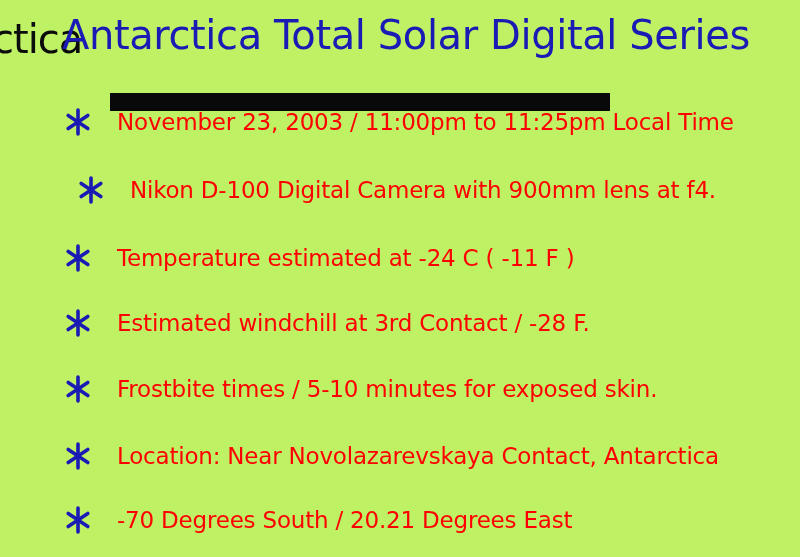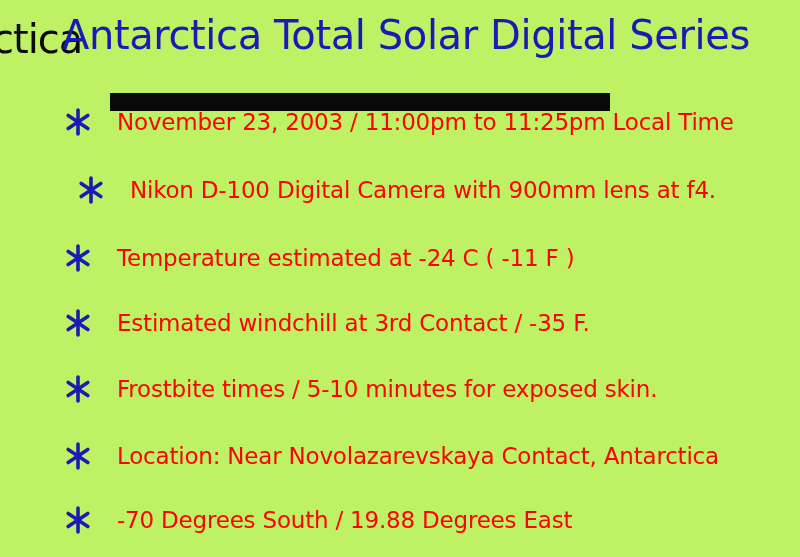--- a/index.html
+++ b/index.html
@@ -157,21 +157,21 @@
     <div class="bullet-row" style="top:303px;">
       <span class="bullet-marker">
         <svg viewBox="0 0 28 40" xmlns="http://www.w3.org/2000/svg" aria-hidden="true">
           <g stroke="#1a1ab4" stroke-width="3.6" stroke-linecap="round">
             <line x1="14" y1="8" x2="14" y2="32"></line>
             <line x1="4.2" y1="13.5" x2="23.8" y2="26.5"></line>
             <line x1="23.8" y1="13.5" x2="4.2" y2="26.5"></line>
           </g>
         </svg>
       </span>
-      <span class="bullet-text">Estimated windchill at 3rd Contact / -35 F.</span>
+      <span class="bullet-text">Estimated windchill at 3rd Contact / -28 F.</span>
     </div>
 
     <div class="bullet-row" style="top:369px;">
       <span class="bullet-marker">
         <svg viewBox="0 0 28 40" xmlns="http://www.w3.org/2000/svg" aria-hidden="true">
           <g stroke="#1a1ab4" stroke-width="3.6" stroke-linecap="round">
             <line x1="14" y1="8" x2="14" y2="32"></line>
             <line x1="4.2" y1="13.5" x2="23.8" y2="26.5"></line>
             <line x1="23.8" y1="13.5" x2="4.2" y2="26.5"></line>
           </g>
@@ -196,17 +196,17 @@
     <div class="bullet-row" style="top:500px;">
       <span class="bullet-marker">
         <svg viewBox="0 0 28 40" xmlns="http://www.w3.org/2000/svg" aria-hidden="true">
           <g stroke="#1a1ab4" stroke-width="3.6" stroke-linecap="round">
             <line x1="14" y1="8" x2="14" y2="32"></line>
             <line x1="4.2" y1="13.5" x2="23.8" y2="26.5"></line>
             <line x1="23.8" y1="13.5" x2="4.2" y2="26.5"></line>
           </g>
         </svg>
       </span>
-      <span class="bullet-text">-70 Degrees South / 19.88 Degrees East</span>
+      <span class="bullet-text">-70 Degrees South / 20.21 Degrees East</span>
     </div>
 
   </div>
 </div>
 
 </body></html>

